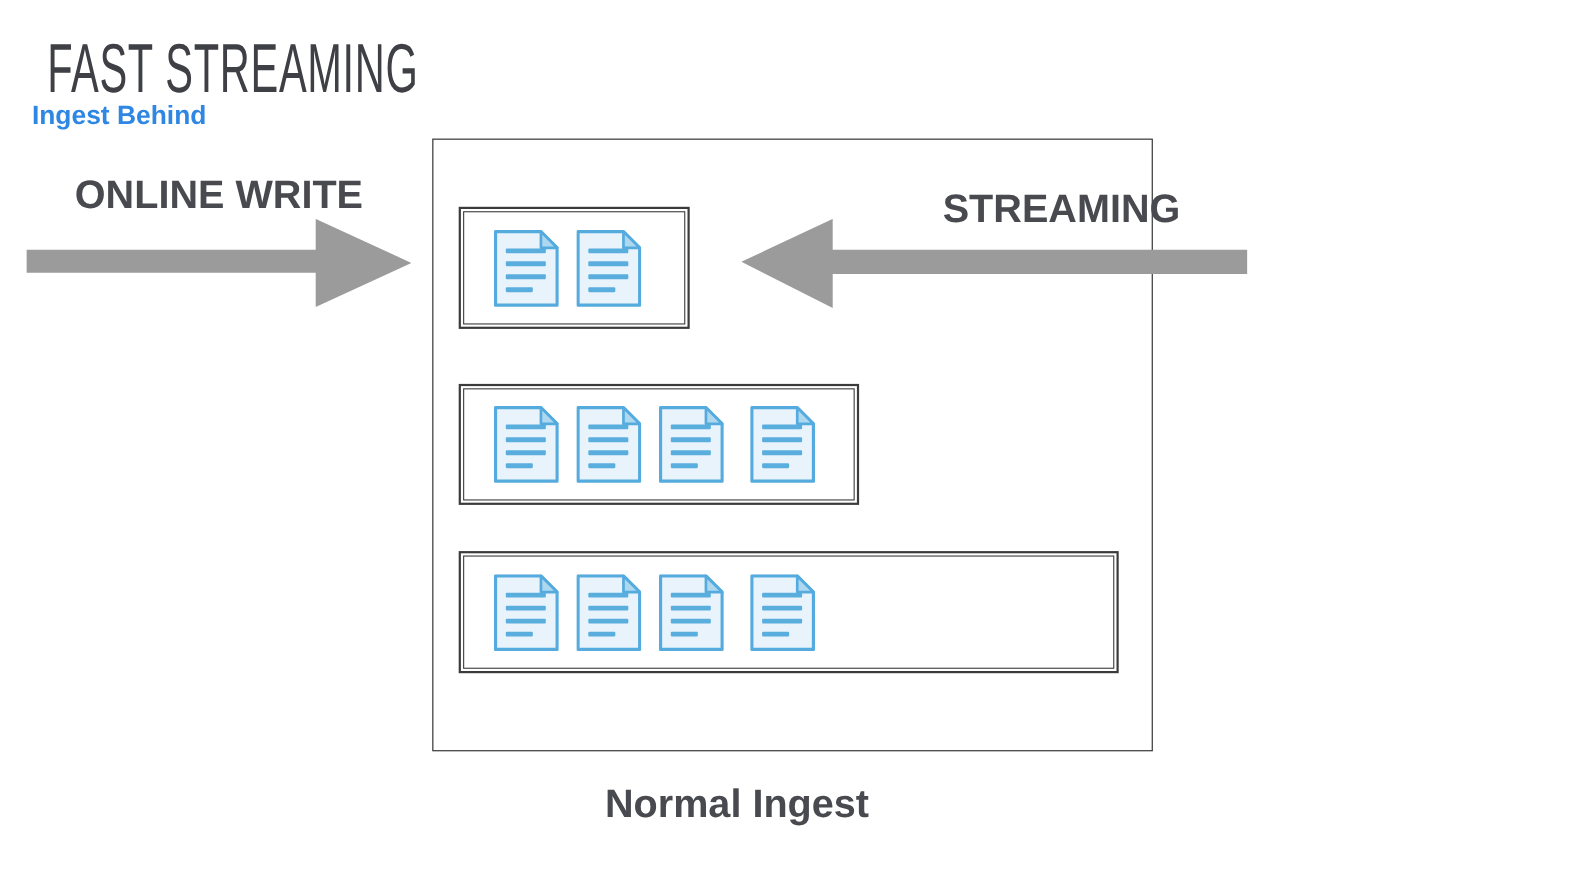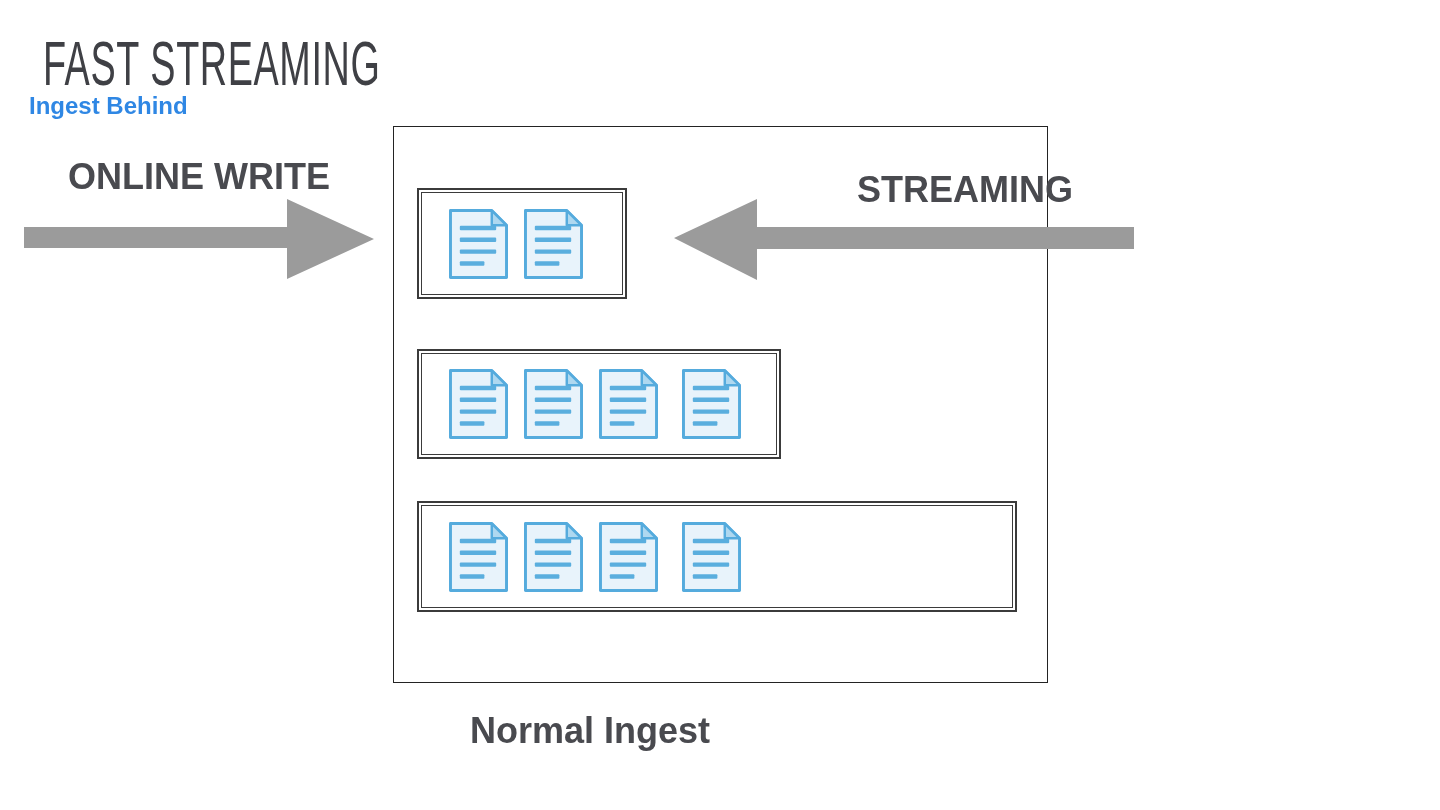--- a/index.html
+++ b/index.html
@@ -89,20 +89,21 @@
   }
   .label-online-write { left: 24px; top: 159px; width: 350px; text-align: center; }
   .label-streaming   { left: 857px; top: 172px; }
 
   
   .caption {
     position: absolute;
     left: 470px;
     top: 713px;
     width: 400px;
+    text-align: center;
     font-size: 36px;
     line-height: 1;
     font-weight: 700;
     color: var(--label);
     white-space: nowrap;
   }
 
   
   .page-number {
     position: absolute;

